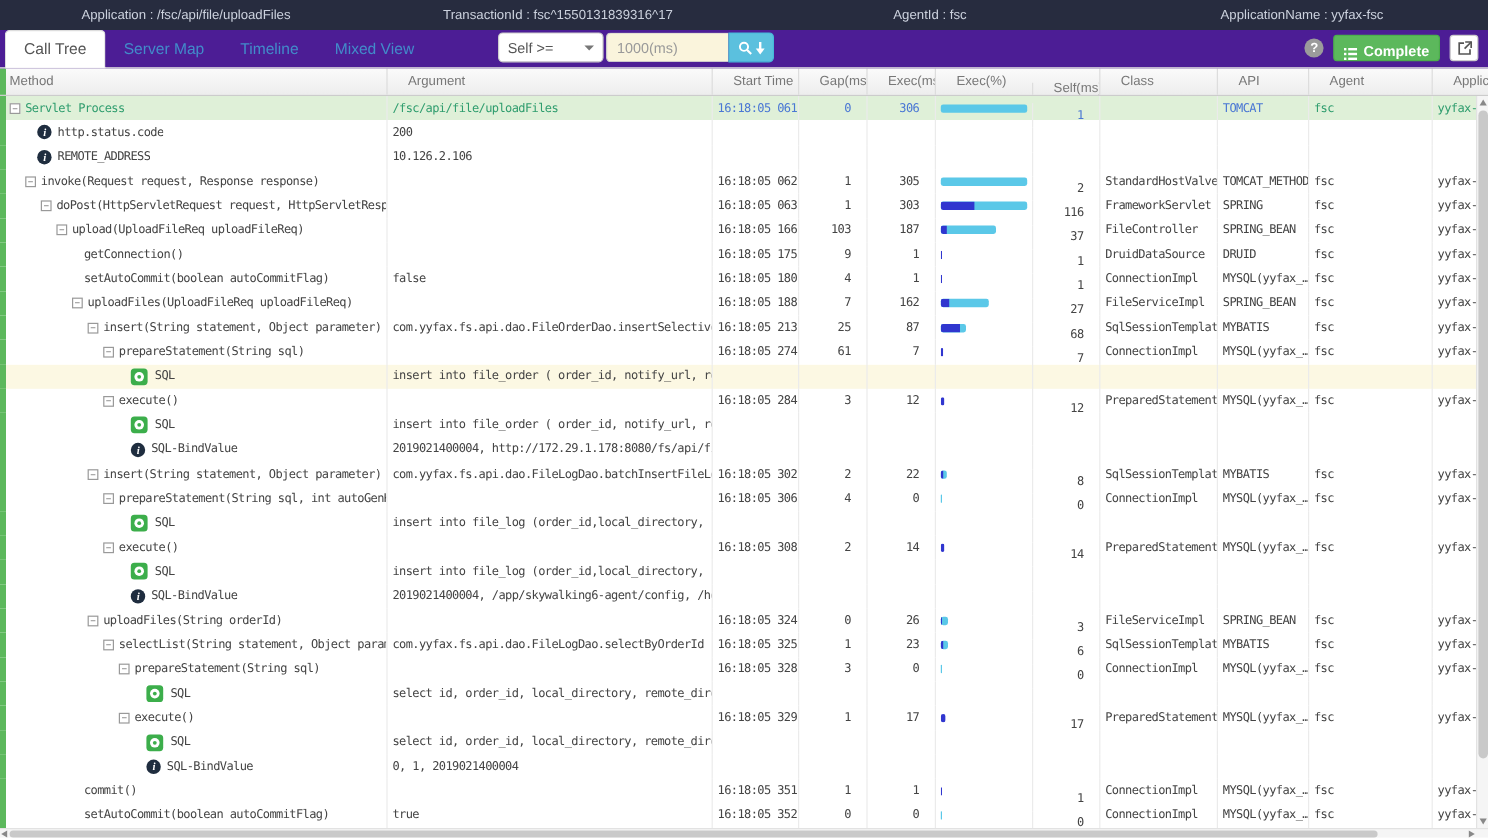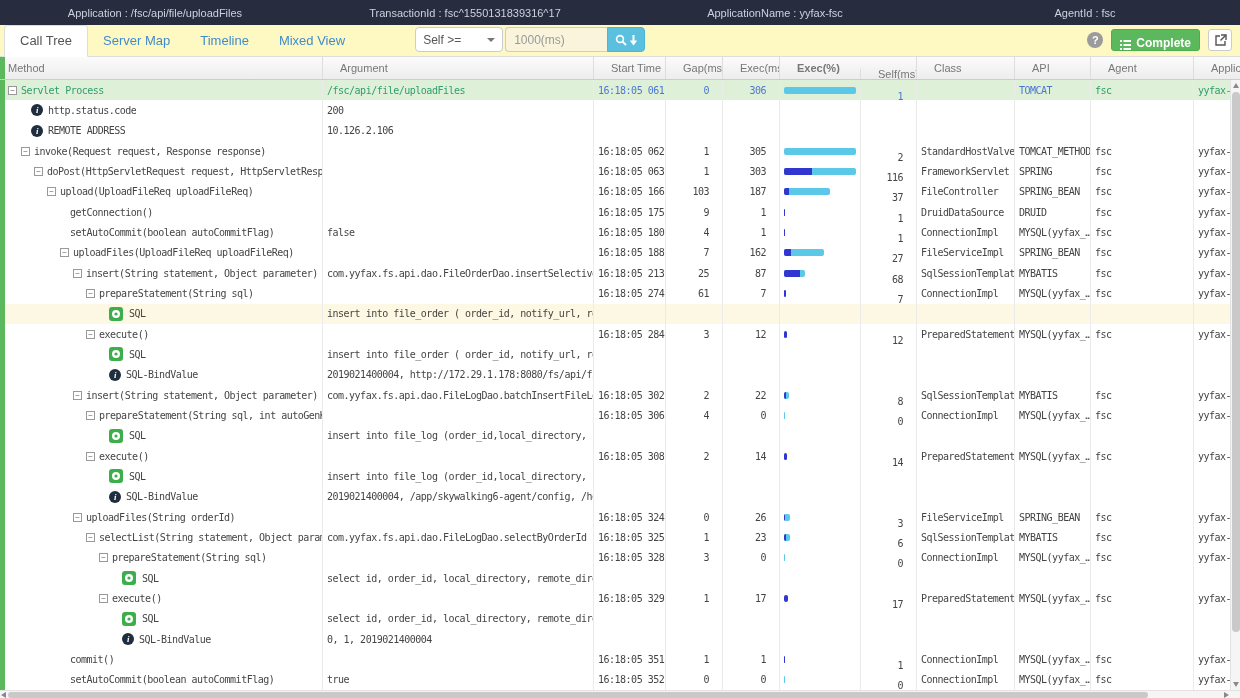--- a/index.html
+++ b/index.html
@@ -4,21 +4,21 @@
 <style>
   * { margin:0; padding:0; box-sizing:border-box; }
   html,body { width:1240px; height:698px; overflow:hidden; background:#fff;
               font-family:"Liberation Sans", sans-serif; }
 
   
   .topbar { height:25px; background:#272c3f; display:flex; align-items:center; }
   .topbar span { flex:1; text-align:center; color:#ccd2de; font-size:11px; white-space:nowrap; }
 
   
-  .toolbar { height:32px; border-bottom:1px solid #ddd; display:flex; align-items:flex-end; position:relative; background:#fef9c3; }
+  .toolbar { height:32px; border-bottom:1px solid #ddd; display:flex; align-items:flex-end; position:relative; background:#4c1d95; }
   .tabs { display:flex; align-items:flex-end; height:32px; margin-left:4px; }
   .tab { font-size:13px; color:#428bca; padding:7px 15px 8px; cursor:pointer; white-space:nowrap; }
   .tab.active { color:#555; background:#fff; border:1px solid #ddd; border-bottom:1px solid #fff;
                 border-radius:4px 4px 0 0; margin-bottom:-1px; }
   .filter { display:flex; align-items:center; margin:0 0 4px 55px; }
   .select { width:88px; height:25px; border:1px solid #ccc; border-radius:4px; background:#fff;
             font-size:12px; color:#555; display:flex; align-items:center; padding:0 7px; justify-content:space-between; }
   .select .caret { width:0; height:0; border-left:4px solid transparent; border-right:4px solid transparent;
                    border-top:4px solid #777; }
   .ms-input { width:102px; height:25px; margin-left:2px; border:1px solid #ccc; border-right:none;
@@ -43,21 +43,21 @@
   .tbody { height:610px; overflow:hidden; position:relative; }
   .row { height:20.33px; display:flex; align-items:center; font-family:"DejaVu Sans Mono", monospace;
          font-size:10px; letter-spacing:-0.5px; color:#444; cursor:pointer; }
   .row .cell { height:100%; display:flex; align-items:center; overflow:hidden; white-space:nowrap;
                border-left:1px solid #ebebeb; flex:none; padding:0 4px; }
   .c-method  { width:322px; border-left:5px solid #5cb85c !important; padding:0 0 0 3px !important; }
   .c-arg     { width:271px; }
   .c-start   { width:72px; }
   .c-gap     { width:57px; justify-content:flex-end; padding-right:13px !important; }
   .c-exec    { width:57px; justify-content:flex-end; padding-right:13px !important; }
-  .c-pct     { width:81px;font-weight:bold; }
+  .c-pct     { width:81px; }
   .c-self    { width:56px; justify-content:flex-end; padding-right:13px !important;margin-top:12px; }
   .c-class   { width:98px; }
   .c-api     { width:76px; }
   .c-agent   { width:103px; }
   .c-app     { width:47px; }
 
   .row.server { background:#dff0d8; }
   .row.server .mtext, .row.server .c-arg, .row.server .c-agent, .row.server .c-app { color:#2f9d6e; }
   .row.server .c-start, .row.server .c-gap, .row.server .c-exec, .row.server .c-self, .row.server .c-api { color:#4a77d4; }
   .row.focus { background:#fcf8e3; }
@@ -86,22 +86,22 @@
   .harrow { position:absolute; top:1px; width:0; height:0; border-top:3px solid transparent; border-bottom:3px solid transparent; }
   .harrow.left { left:1px; border-right:5px solid #888; }
   .harrow.right { right:11px; border-left:5px solid #888; }
 </style>
 </head>
 <body>
 
 <div class="topbar">
   <span>Application : /fsc/api/file/uploadFiles</span>
   <span>TransactionId : fsc^1550131839316^17</span>
+  <span>AgentId : fsc</span>
   <span>ApplicationName : yyfax-fsc</span>
-  <span>AgentId : fsc</span>
 </div>
 
 <div class="toolbar">
   <div class="tabs" id="tabs">
       <div class="tab active">Call Tree</div>
       <div class="tab">Server Map</div>
       <div class="tab">Timeline</div>
       <div class="tab">Mixed View</div>
     </div>
 

